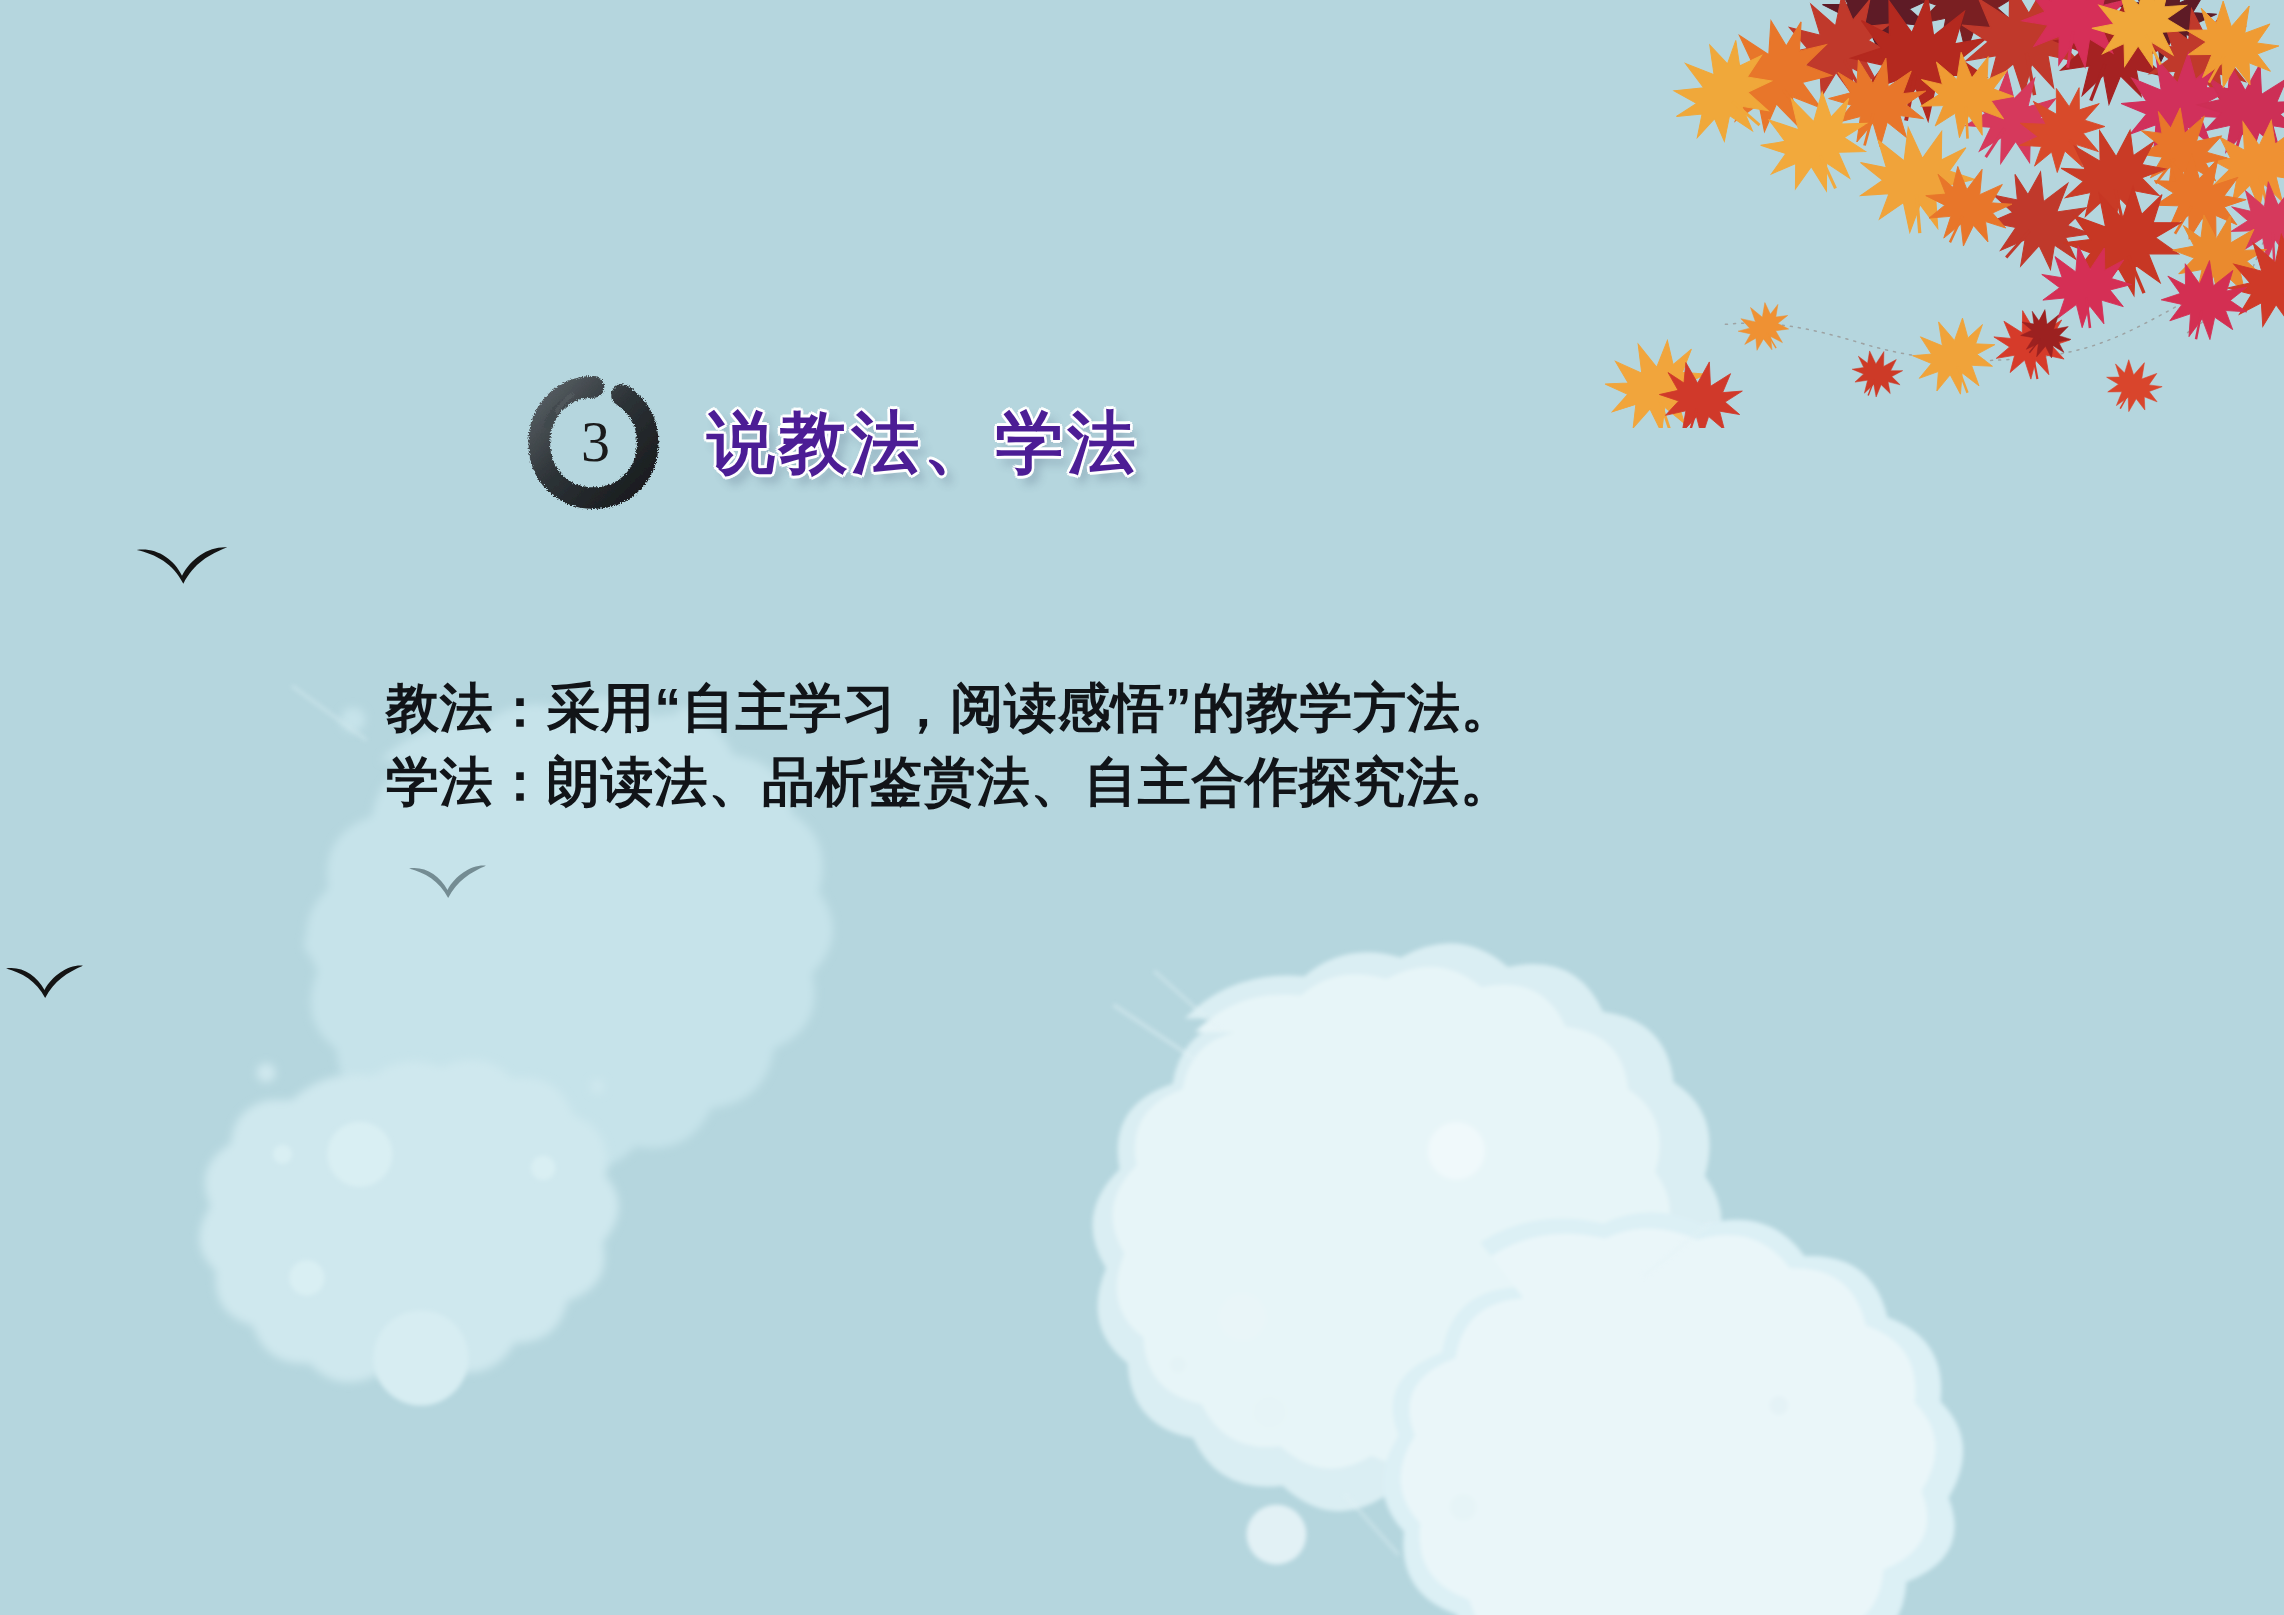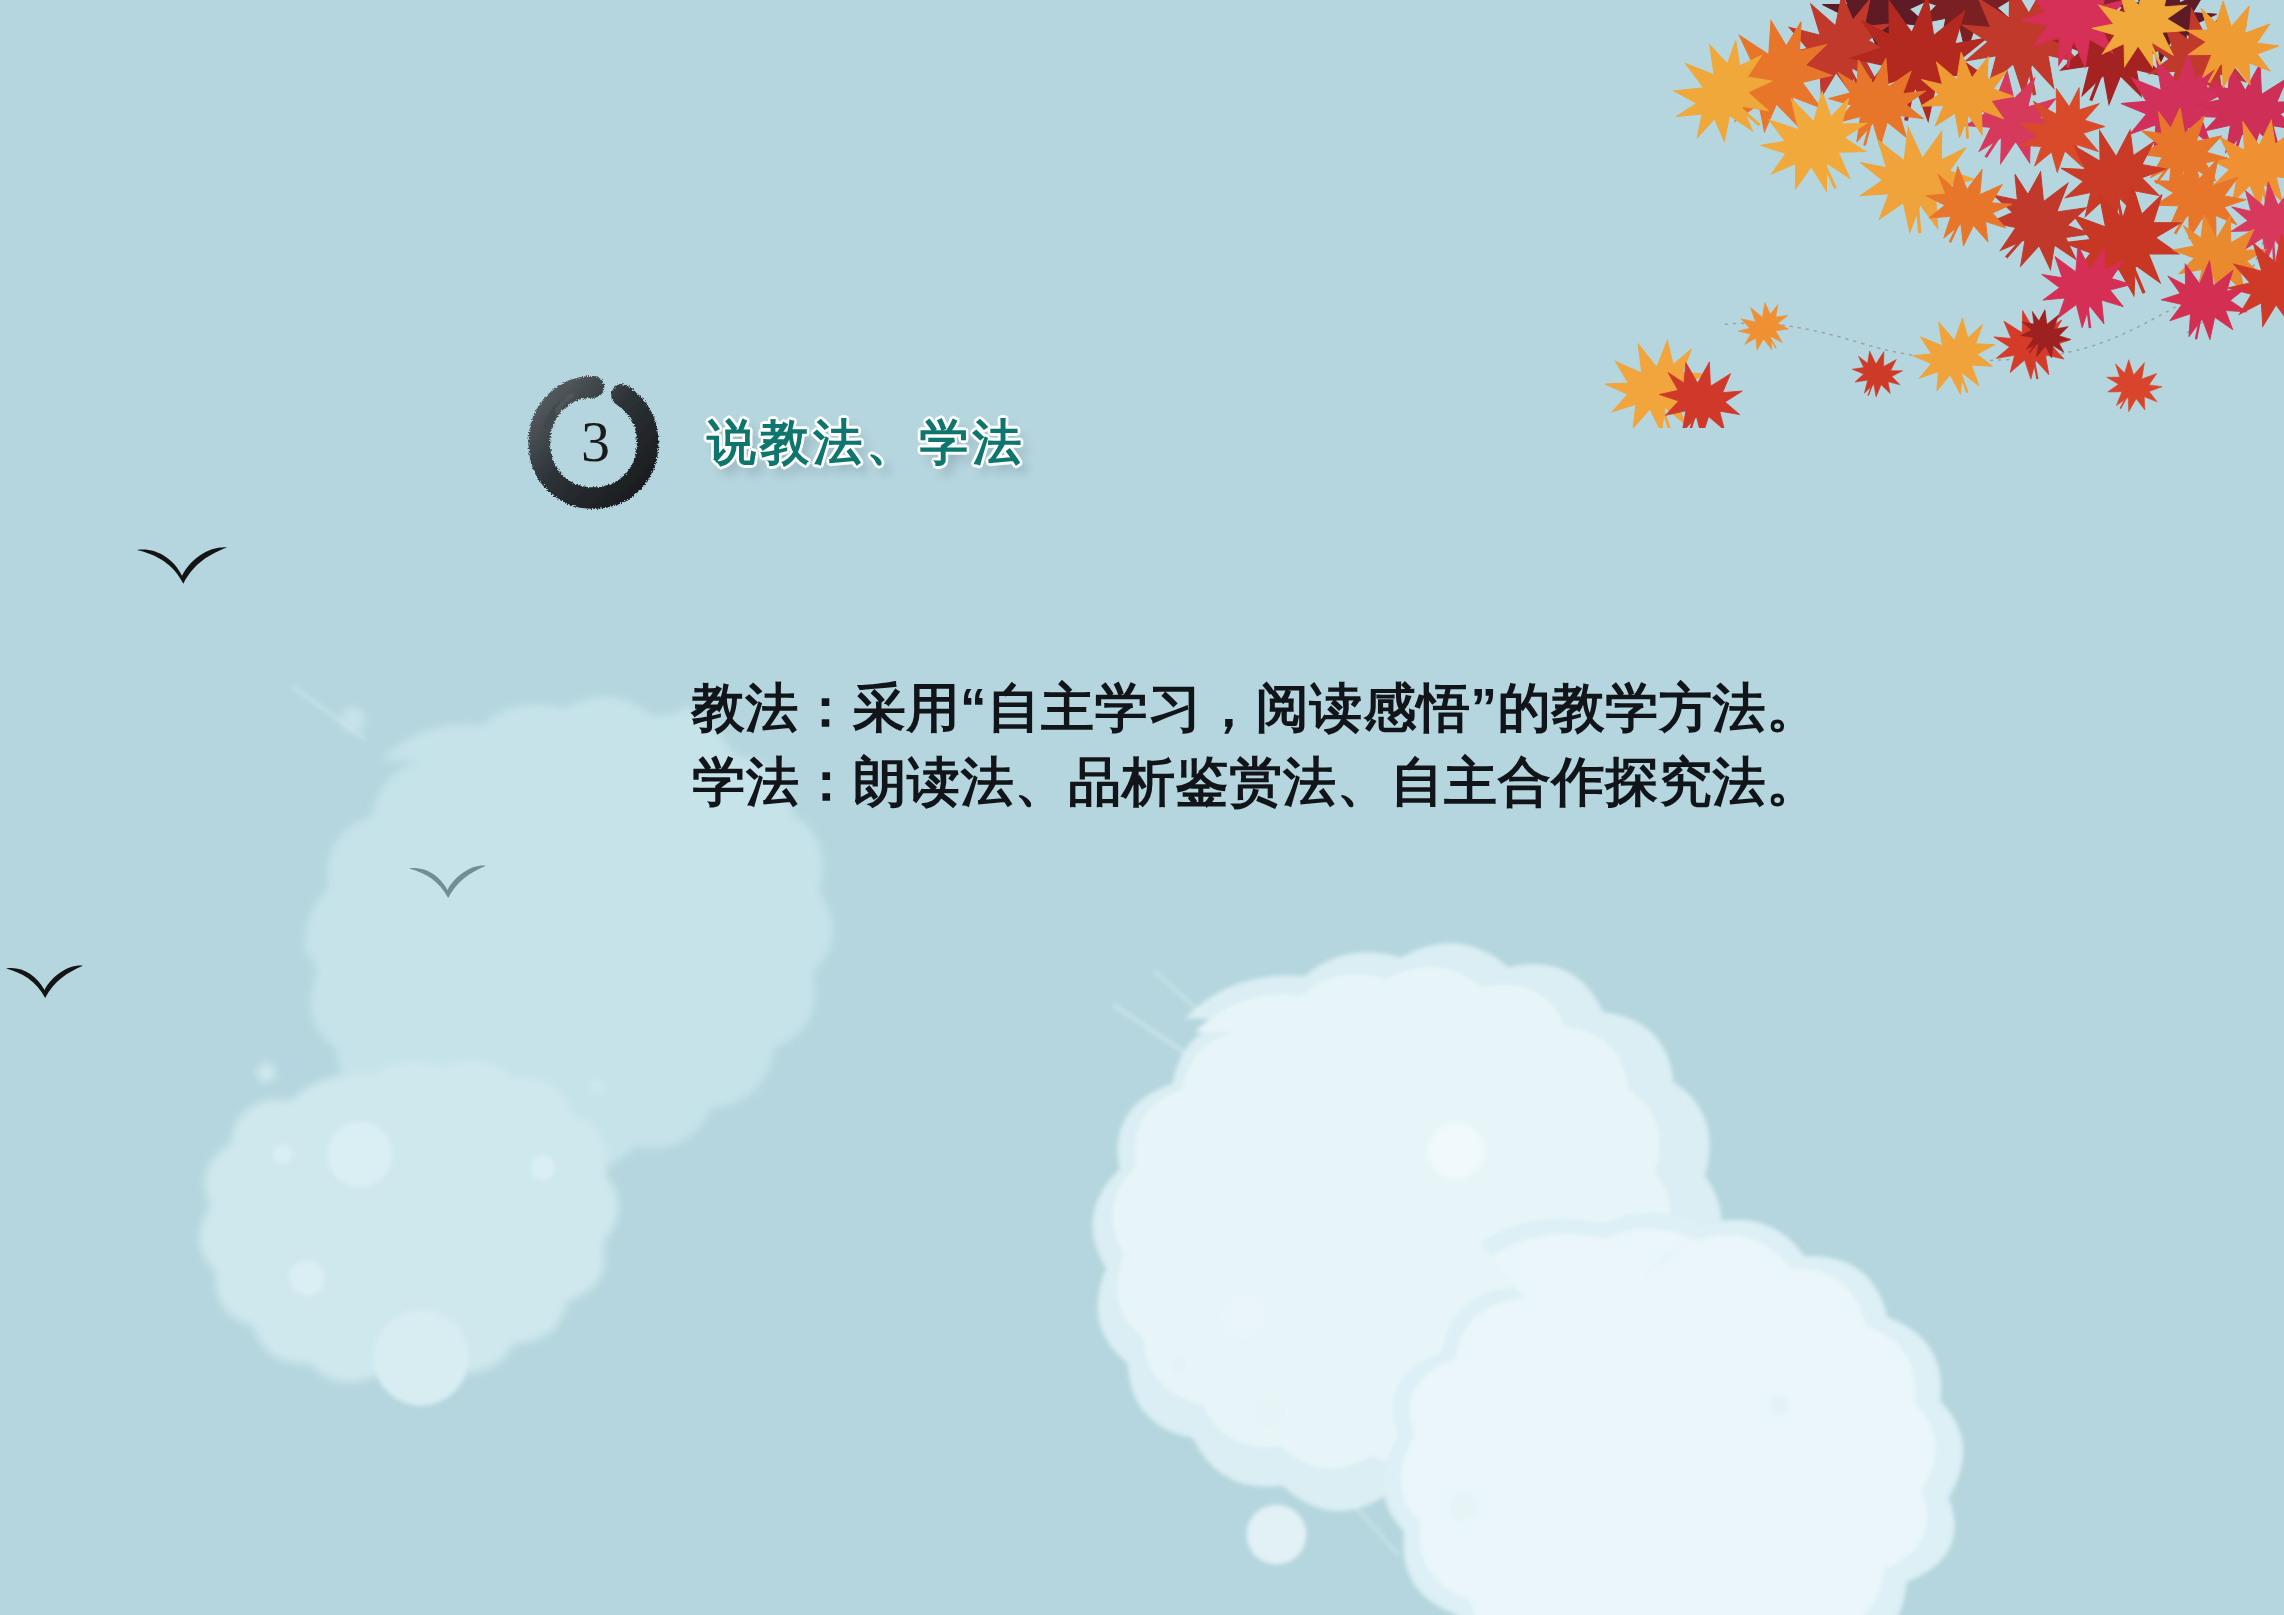--- a/index.html
+++ b/index.html
@@ -72,45 +72,44 @@
     text-align: center;
     font-family: "Liberation Serif", "DejaVu Serif", serif;
     font-size: 58px;
     line-height: 1;
     color: #1b1b1b;
     letter-spacing: 0;
     padding-left: 4.1px;
   }
   .title-text {
     font-family: "Liberation Sans", "DejaVu Sans", sans-serif;
-    font-size: 49px;
+    font-size: 68px;
     font-weight: 700;
-    color: #0f766e;
+    color: #4c1d95;
     letter-spacing: 4.1px;
     line-height: 1.05;
     white-space: nowrap;
     text-shadow:
       -2px -2px 0 rgba(255,255,255,.92),
        2px -2px 0 rgba(255,255,255,.92),
       -2px  2px 0 rgba(255,255,255,.92),
        2px  2px 0 rgba(255,255,255,.92),
        0   -2.7px 0 rgba(255,255,255,.92),
        0    2.7px 0 rgba(255,255,255,.92),
       -2.7px  0   0 rgba(255,255,255,.92),
        2.7px  0   0 rgba(255,255,255,.92),
        6.8px 8.1px 9.5px rgba(60,80,110,.30);
   }
 
   
   .body-block {
     position: absolute;
-    left: 394px;
+    left: 386px;
     top: 671px;
     width: 1426px;
-    text-align: right;
   }
   .body-line {
     font-family: "Liberation Sans", "DejaVu Sans", sans-serif;
     font-size: 53px;
     font-weight: 700;
     color: #111418;
     line-height: 1.40;
     white-space: nowrap;
     letter-spacing: 0.7px;
   }

